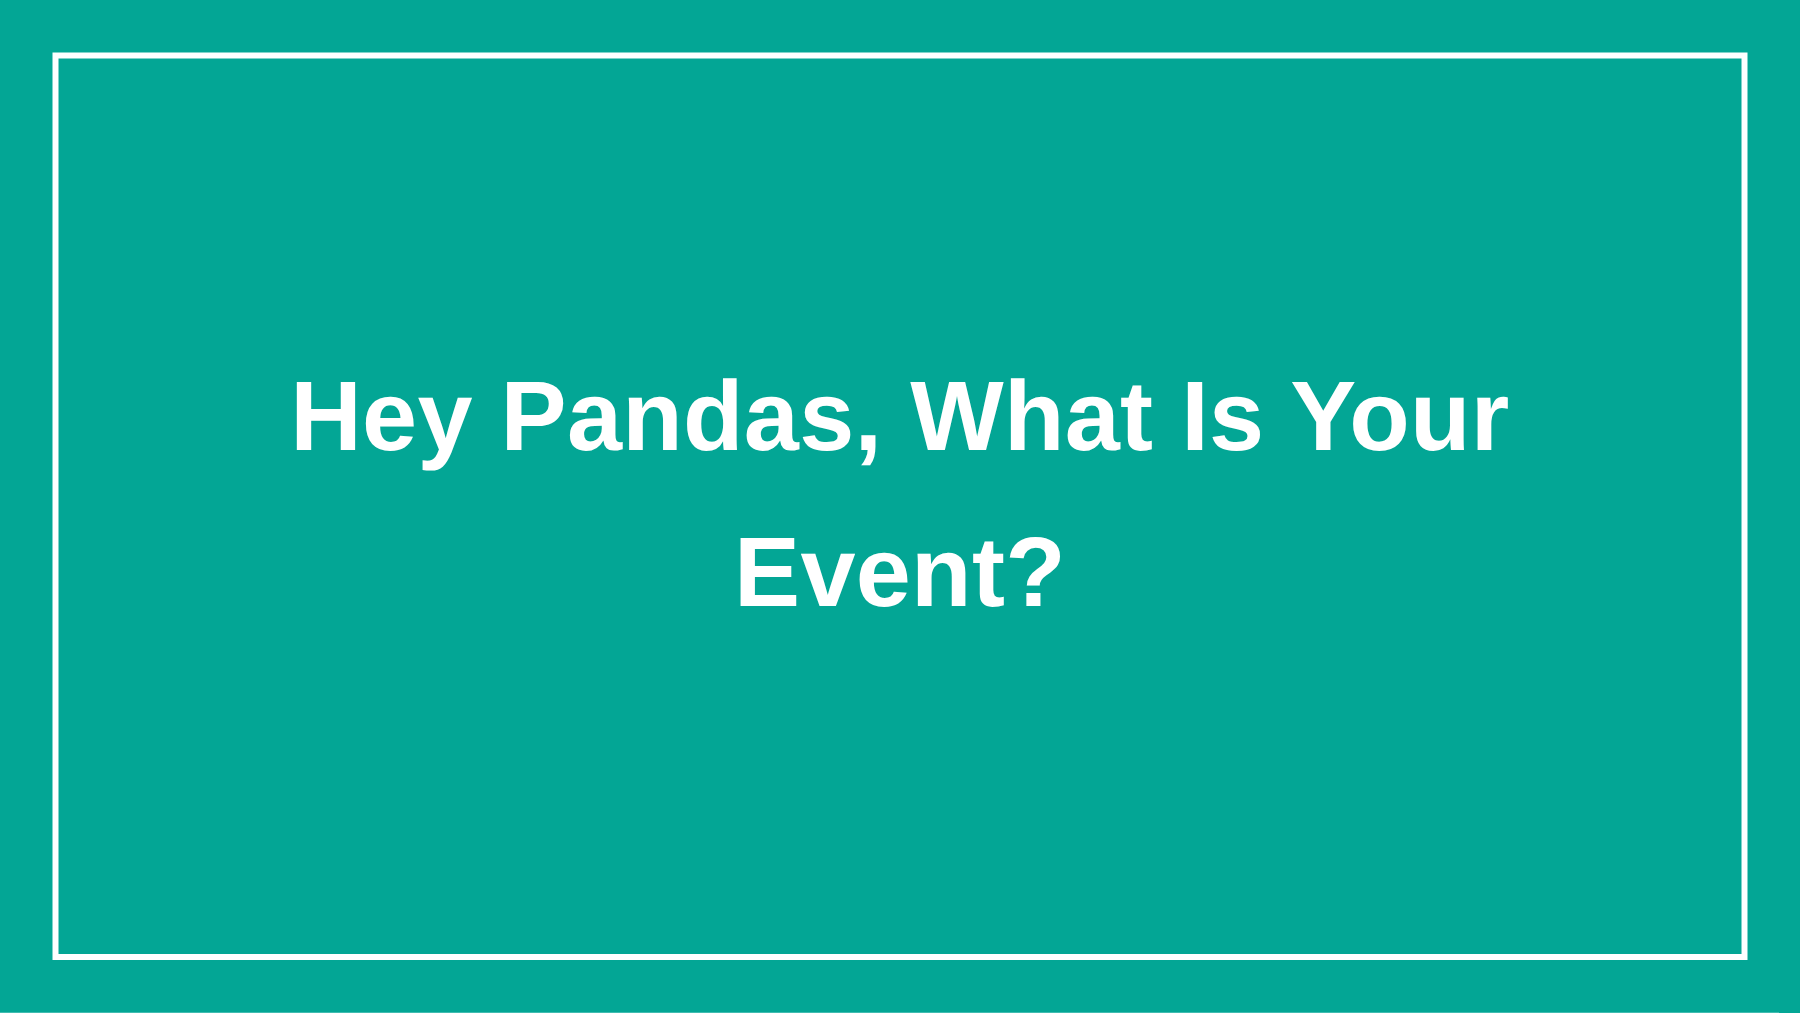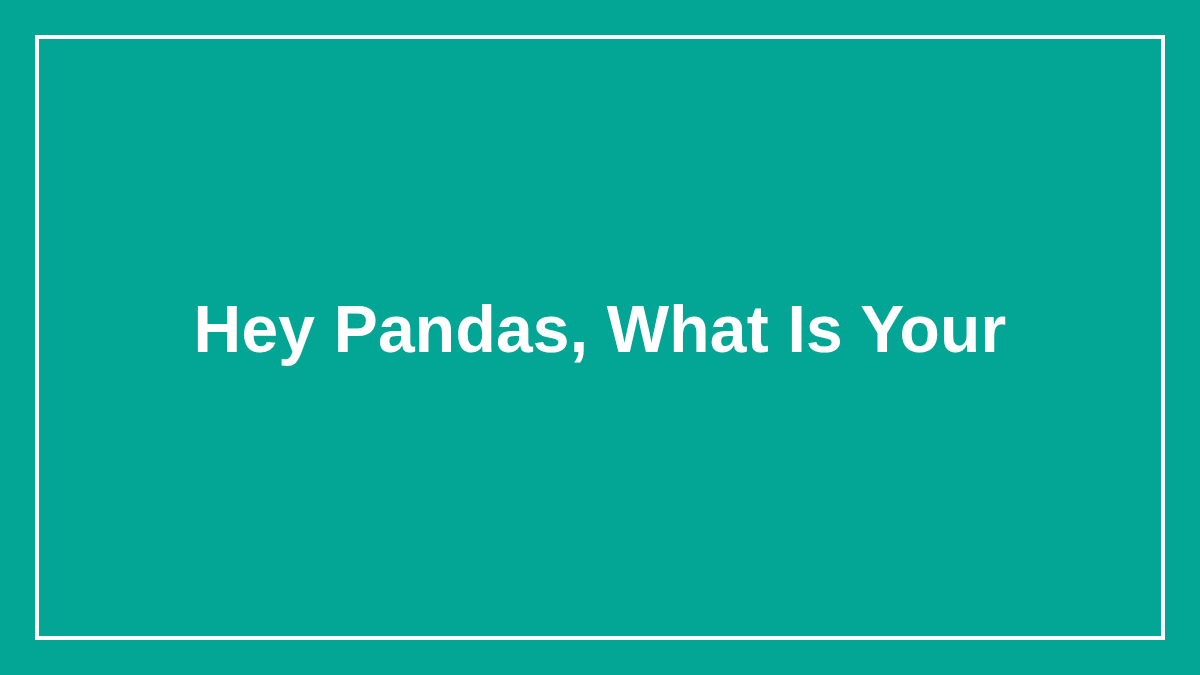--- a/index.html
+++ b/index.html
@@ -61,15 +61,16 @@
 </style>
 </head>
 <body>
 
 <div id="poster-canvas">
 
   <div id="poster-frame"></div>
 
   <div id="headline-block">
     <span class="headline-line">Hey Pandas, What Is Your</span>
+    <span class="headline-line">Event?</span>
   </div>
 
 </div>
 
 </body></html>

